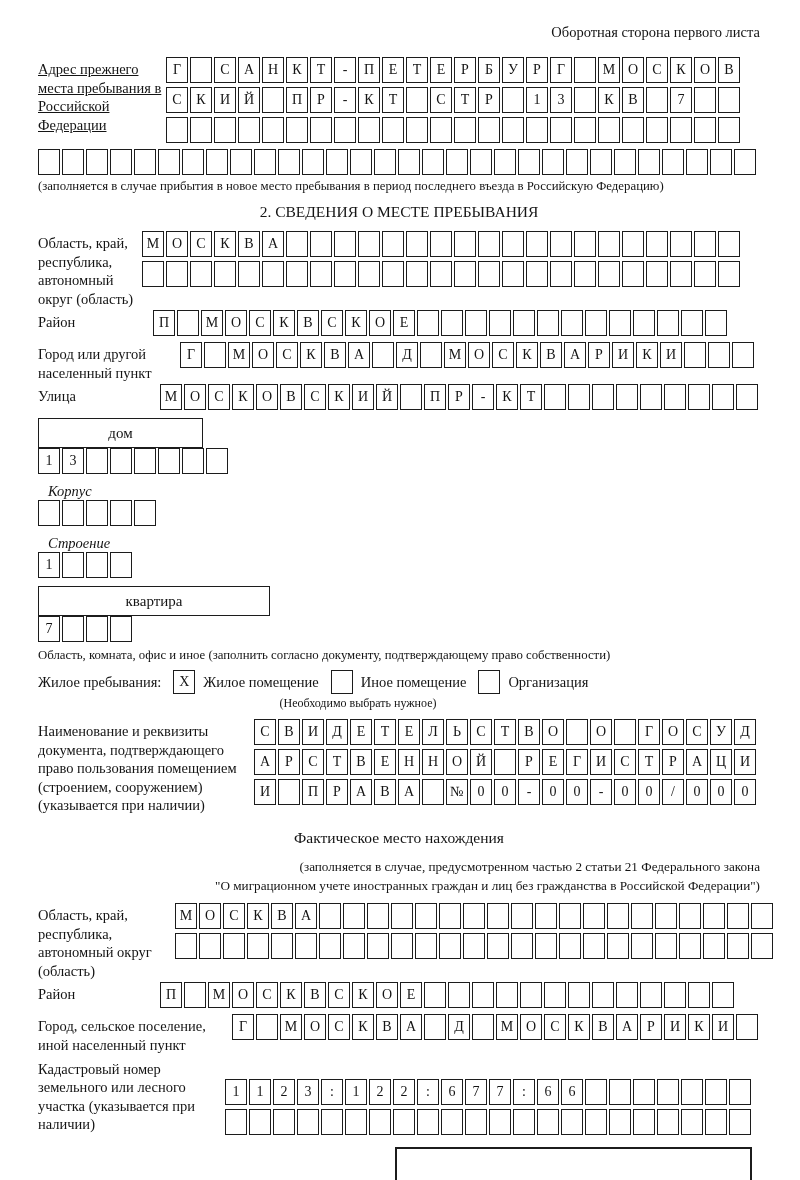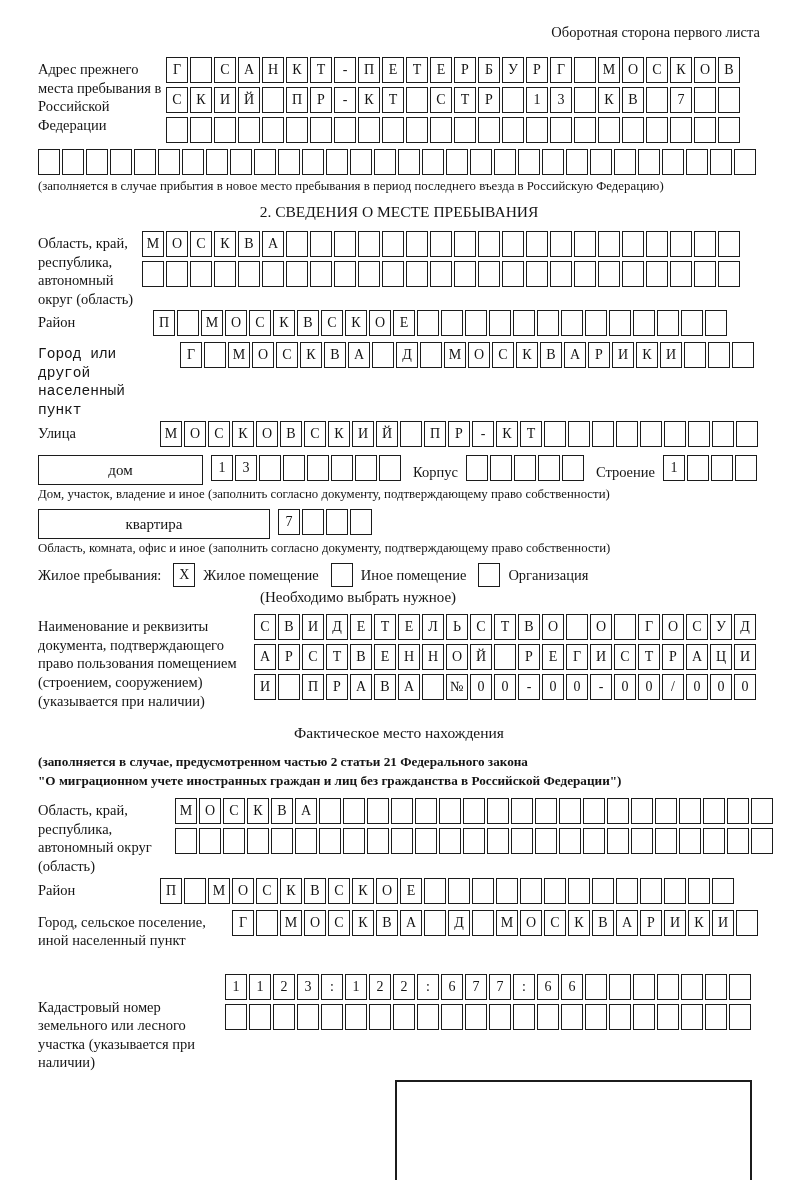--- a/index.html
+++ b/index.html
@@ -16,55 +16,55 @@
   .cell {
     flex:0 0 22px; width:22px; height:26px;
     border:1.6px solid #1c1c1c; margin-right:2px;
     text-align:center; font-size:14px; line-height:23px;
   }
 
   .field { display:flex; align-items:flex-start; margin-bottom:2px; }
   .rows { display:flex; flex-direction:column; }
   .lbl { font-size:14.5px; line-height:1.28; padding-top:3px; padding-right:4px; }
 
-  .w-prev      { flex:0 0 128px; }
+  .w-prev      { flex:0 0 128px;text-decoration:underline; }
   .w-region    { flex:0 0 104px; }
   .w-district  { flex:0 0 115px; }
-  .w-city      { flex:0 0 142px;font-family:Liberation Mono, monospace; }
+  .w-city      { flex:0 0 142px; }
   .w-street    { flex:0 0 122px; }
   .w-doc       { flex:0 0 216px; }
   .w-fregion   { flex:0 0 137px; }
   .w-fdistrict { flex:0 0 122px; }
   .w-fcity     { flex:0 0 194px; }
-  .w-cad       { flex:0 0 187px;margin-top:43px; }
+  .w-cad       { flex:0 0 187px; }
 
   .caption { font-size:12.8px; line-height:1.25; margin:2px 0 6px; }
   .center { text-align:left; }
   .sec-title { text-align:center; font-weight:normal; font-size:15.5px; margin:8px 0 10px; }
 
-  .houserow { display:flex; align-items:center; margin:4px 0 2px; }
+  .houserow { display:flex; align-items:flex-start; margin:4px 0 2px;flex-direction:column; }
   .bigbox {
     border:1.8px solid #1c1c1c; height:30px;
     display:flex; align-items:center; justify-content:center;
     font-size:15px; margin-right:8px;
   }
   .house-box { width:165px; }
   .apt-box   { width:232px; }
-  .inline-lbl { font-size:14.5px; padding:5px 8px 0 10px; white-space:nowrap; }
+  .inline-lbl { font-size:14.5px; padding:5px 8px 0 10px; white-space:nowrap;font-style:italic; }
 
   .stayrow { display:flex; align-items:center; margin:6px 0 2px; font-size:14.5px; }
   .checkbox {
     width:22px; height:24px; border:1.6px solid #1c1c1c;
     text-align:center; font-size:14px; line-height:21px;
     margin:0 8px 0 12px; flex:0 0 22px;
   }
-  .stay-note { width:380px; margin-left:130px; text-align:center; font-size:15px; margin-bottom:8px; }
+  .stay-note { width:380px; margin-left:130px; text-align:center; font-size:12px; margin-bottom:8px; }
 
   .mt22 { margin-top:22px; }
-  .fact-caption { text-align:left; font-size:13.2px; line-height:1.45;font-weight:bold; }
+  .fact-caption { text-align:right; font-size:13.2px; line-height:1.45; }
 
   .stamp-box { width:357px; height:178px; border:2px solid #1c1c1c; margin-left:357px; margin-top:8px; }
 </style>
 </head>
 <body>
 
 <div class="page">
 
   <div class="header-note">Оборотная сторона первого листа</div>
 
@@ -361,21 +361,20 @@
         <span class="cell"></span>
       </div>
     <span class="inline-lbl">Строение</span>
     <div class="cellrow">
         <span class="cell">1</span>
         <span class="cell"></span>
         <span class="cell"></span>
         <span class="cell"></span>
       </div>
   </div>
-  <div class="caption">Дом, участок, владение и иное (заполнить согласно документу, подтверждающему право собственности)</div>
 
   <div class="houserow">
     <div class="bigbox apt-box">
       <span>квартира</span>
     </div>
     <div class="cellrow">
         <span class="cell">7</span>
         <span class="cell"></span>
         <span class="cell"></span>
         <span class="cell"></span>

